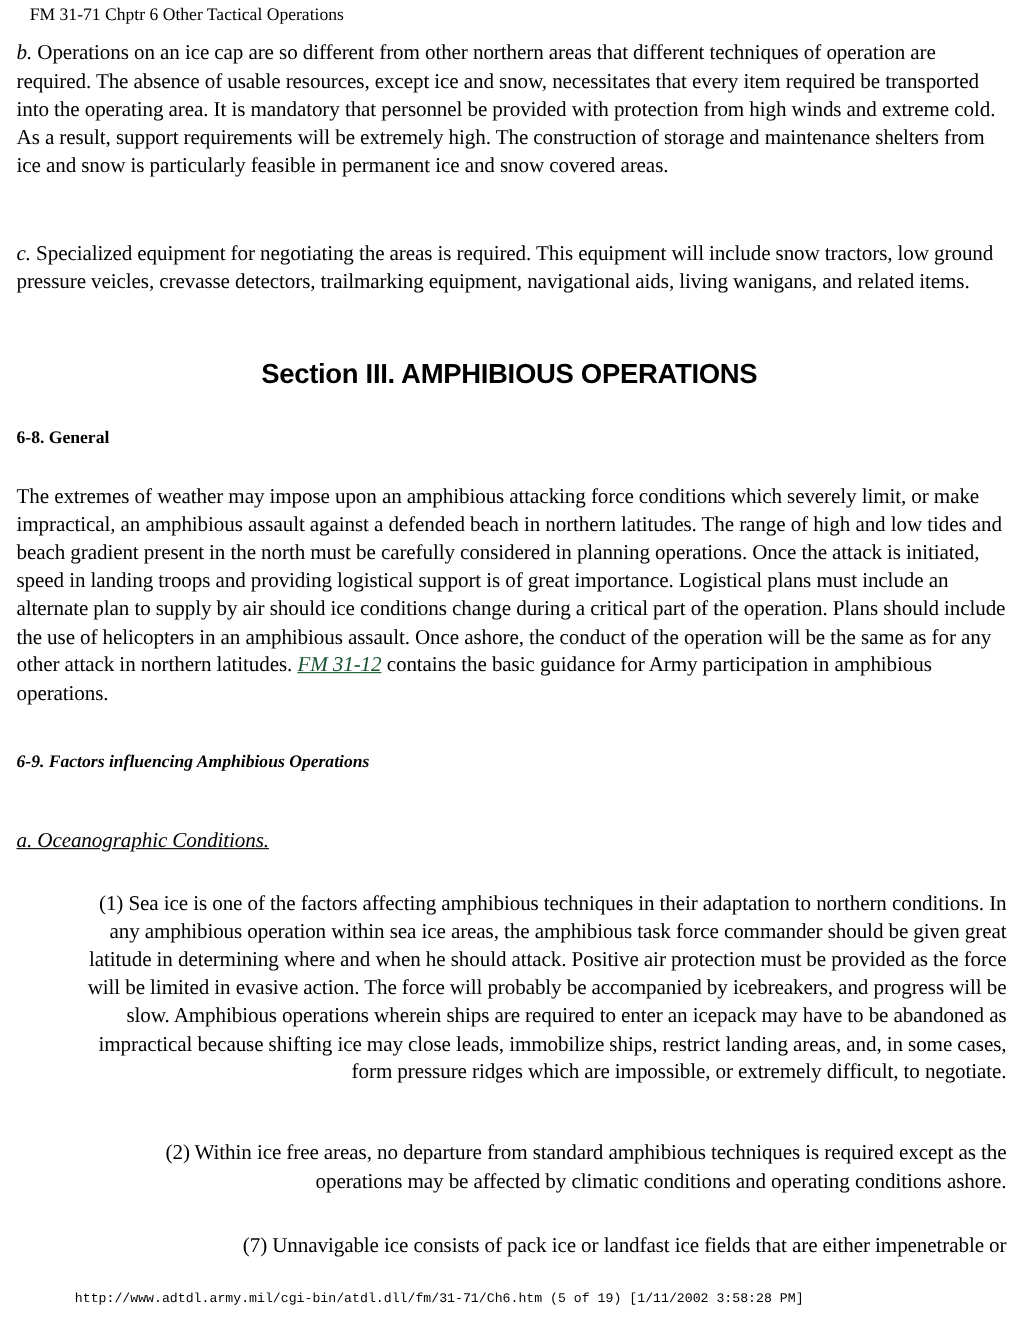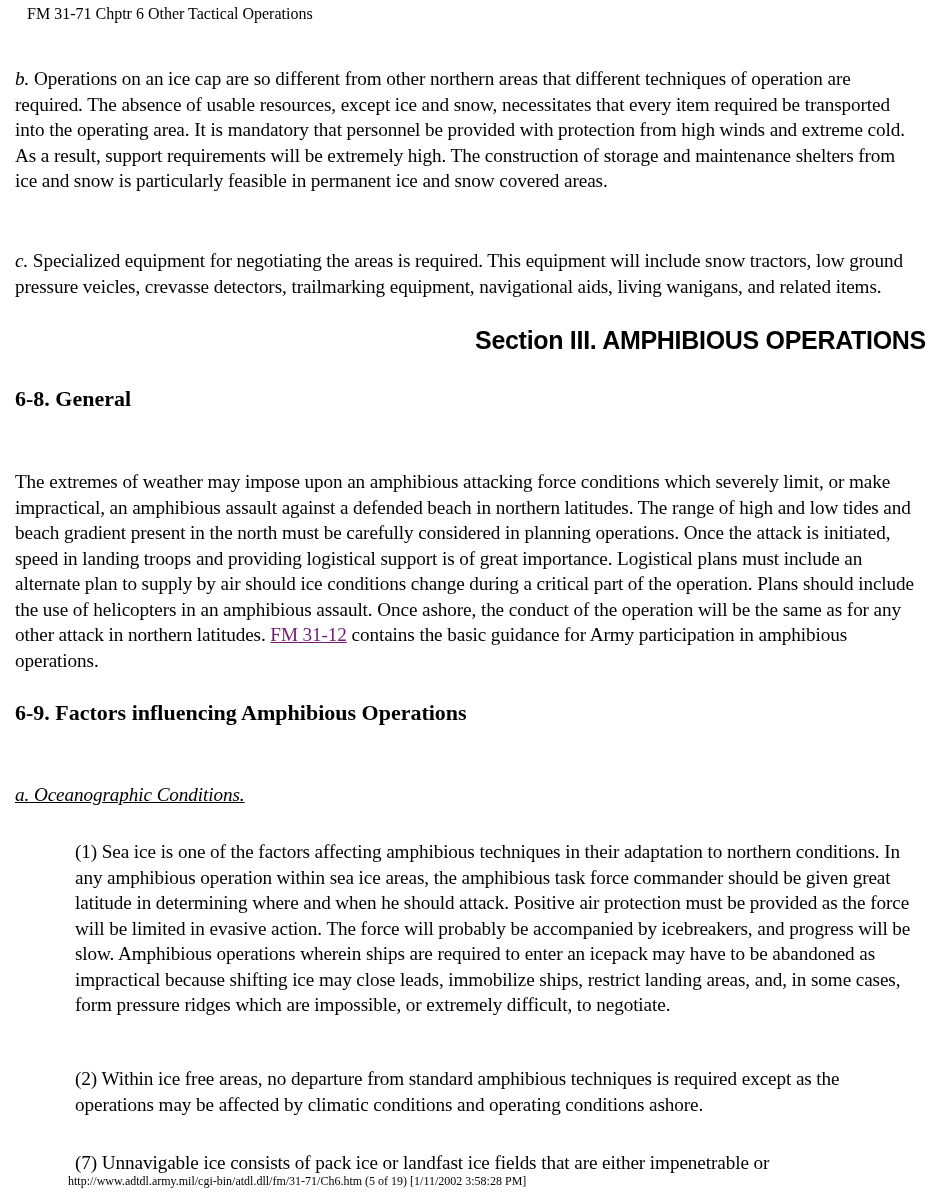--- a/index.html
+++ b/index.html
@@ -21,60 +21,61 @@
       top: 5px;
       font-size: 16px;
       font-family: "Liberation Serif", serif;
       white-space: nowrap;
     }
     .running-footer {
       position: absolute;
       left: 24px;
       top: 1174px;
       font-size: 12px;
-      font-family: Liberation Serif, serif;
+      font-family: Liberation Mono, monospace;
       white-space: nowrap;
       padding-left: 44px;
     }
     .block {
       position: absolute;
       left: 15px;
       width: 900px;
       font-size: 19.2px;
       line-height: 25.5px;
       letter-spacing: -0.1px;
-      margin-top: 30px;
     }
     .block.indent {
       left: 75px;
       width: 840px;
+      text-align: right;
     }
     .italic { font-style: italic; }
     .section-title {
       position: absolute;
       left: 0;
       width: 926px;
       top: 324px;
-      text-align: right;
+      text-align: center;
       font-family: "Liberation Sans", sans-serif;
       font-weight: bold;
       font-size: 25px;
       line-height: 32px;
       letter-spacing: -0.3px;
     }
     .subhead {
       position: absolute;
       left: 15px;
       font-weight: bold;
-      font-size: 22px;
+      font-size: 16px;
       line-height: 25px;
     }
     a.doc-link {
-      color: #701a75;
+      color: #14532d;
       text-decoration: underline;
+      font-style: italic;
     }
   </style>
 </head>
 <body>
 
 <div class="running-header">FM 31-71 Chptr 6 Other Tactical Operations</div>
 
 <div class="block" style="top:36px;">
   <span class="italic">b.</span><span> Operations on an ice cap are so different from other northern areas that different techniques of operation are required. The absence of usable resources, except ice and snow, necessitates that every item required be transported into the operating area. It is mandatory that personnel be provided with protection from high winds and extreme cold. As a result, support requirements will be extremely high. The construction of storage and maintenance shelters from ice and snow is particularly feasible in permanent ice and snow covered areas.</span>
 </div>
@@ -84,21 +85,21 @@
 </div>
 
 <div class="section-title">Section III. AMPHIBIOUS OPERATIONS</div>
 
 <div class="subhead" style="top:386px;">6-8. General</div>
 
 <div class="block" style="top:439px;">
   <span>The extremes of weather may impose upon an amphibious attacking force conditions which severely limit, or make impractical, an amphibious assault against a defended beach in northern latitudes. The range of high and low tides and beach gradient present in the north must be carefully considered in planning operations. Once the attack is initiated, speed in landing troops and providing logistical support is of great importance. Logistical plans must include an alternate plan to supply by air should ice conditions change during a critical part of the operation. Plans should include the use of helicopters in an amphibious assault. Once ashore, the conduct of the operation will be the same as for any other attack in northern latitudes. </span><a class="doc-link" href="#">FM 31-12</a><span> contains the basic guidance for Army participation in amphibious operations.</span>
 </div>
 
-<div class="subhead" style="top:700px;">6-9. Factors influencing Amphibious Operations</div>
+<div class="subhead" style="top:680px;font-style:italic;">6-9. Factors influencing Amphibious Operations</div>
 
 <div class="block italic" style="top:752px;text-decoration:underline;">a. Oceanographic Conditions.</div>
 
 <div class="block indent" style="top:809px;">(1) Sea ice is one of the factors affecting amphibious techniques in their adaptation to northern conditions. In any amphibious operation within sea ice areas, the amphibious task force commander should be given great latitude in determining where and when he should attack. Positive air protection must be provided as the force will be limited in evasive action. The force will probably be accompanied by icebreakers, and progress will be slow. Amphibious operations wherein ships are required to enter an icepack may have to be abandoned as impractical because shifting ice may close leads, immobilize ships, restrict landing areas, and, in some cases, form pressure ridges which are impossible, or extremely difficult, to negotiate.</div>
 
 <div class="block indent" style="top:1036px;">(2) Within ice free areas, no departure from standard amphibious techniques is required except as the operations may be affected by climatic conditions and operating conditions ashore.</div>
 
 <div class="block indent" style="top:1120px;">(7) Unnavigable ice consists of pack ice or landfast ice fields that are either impenetrable or</div>
 
 <div class="running-footer">http://www.adtdl.army.mil/cgi-bin/atdl.dll/fm/31-71/Ch6.htm (5 of 19) [1/11/2002 3:58:28 PM]</div>

